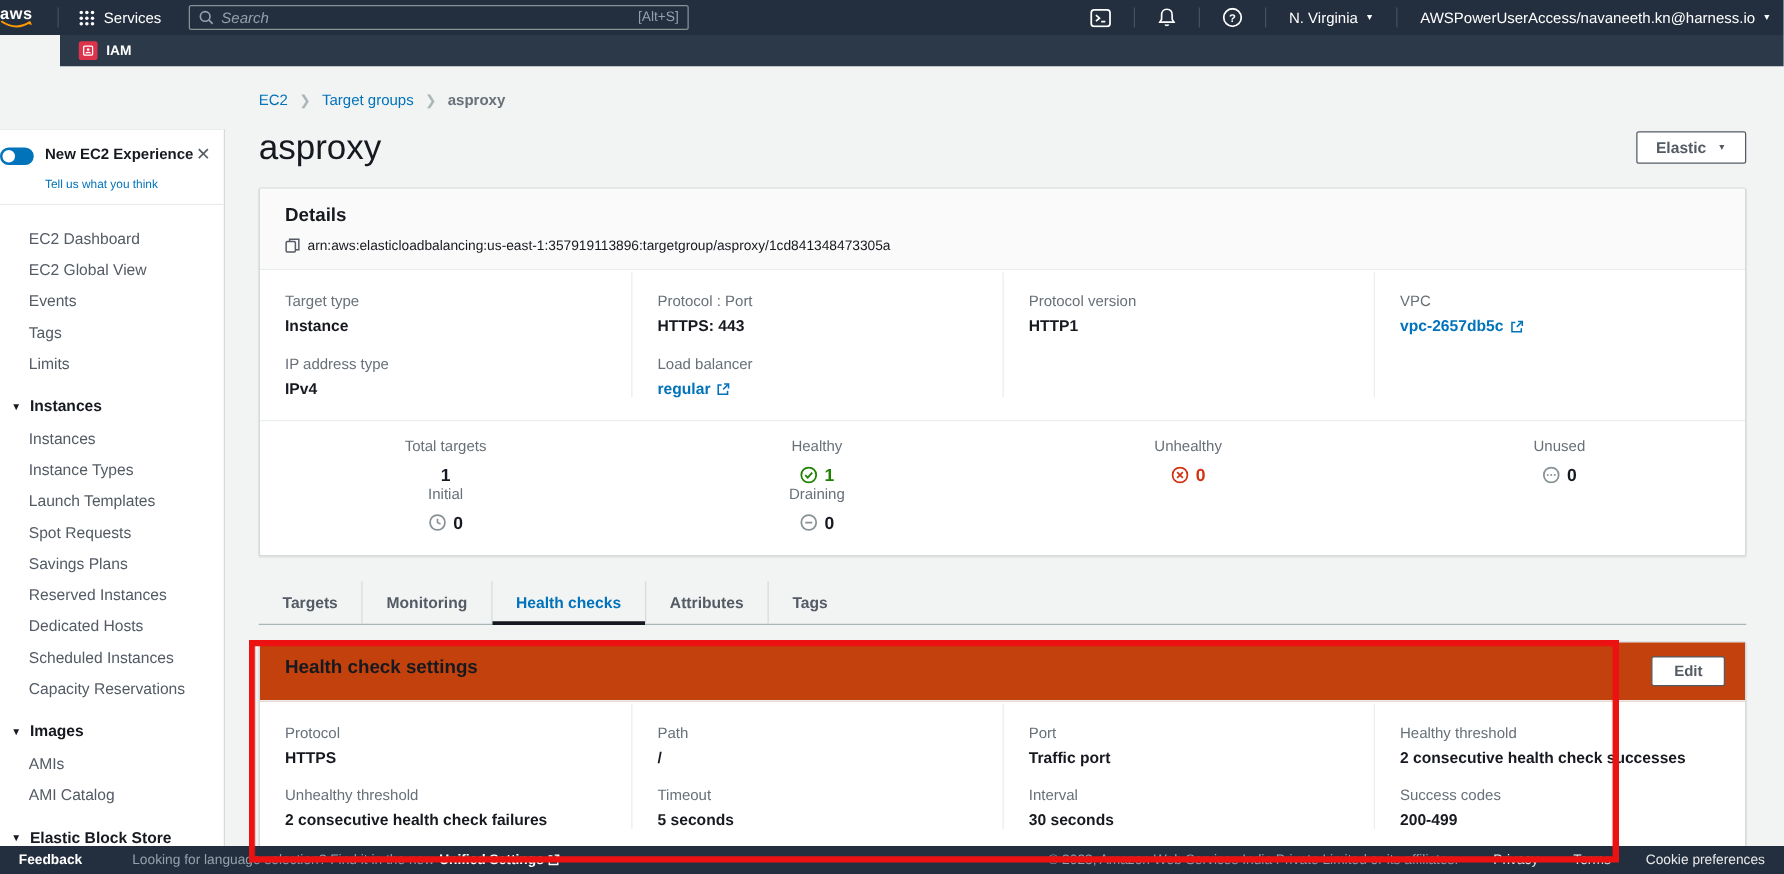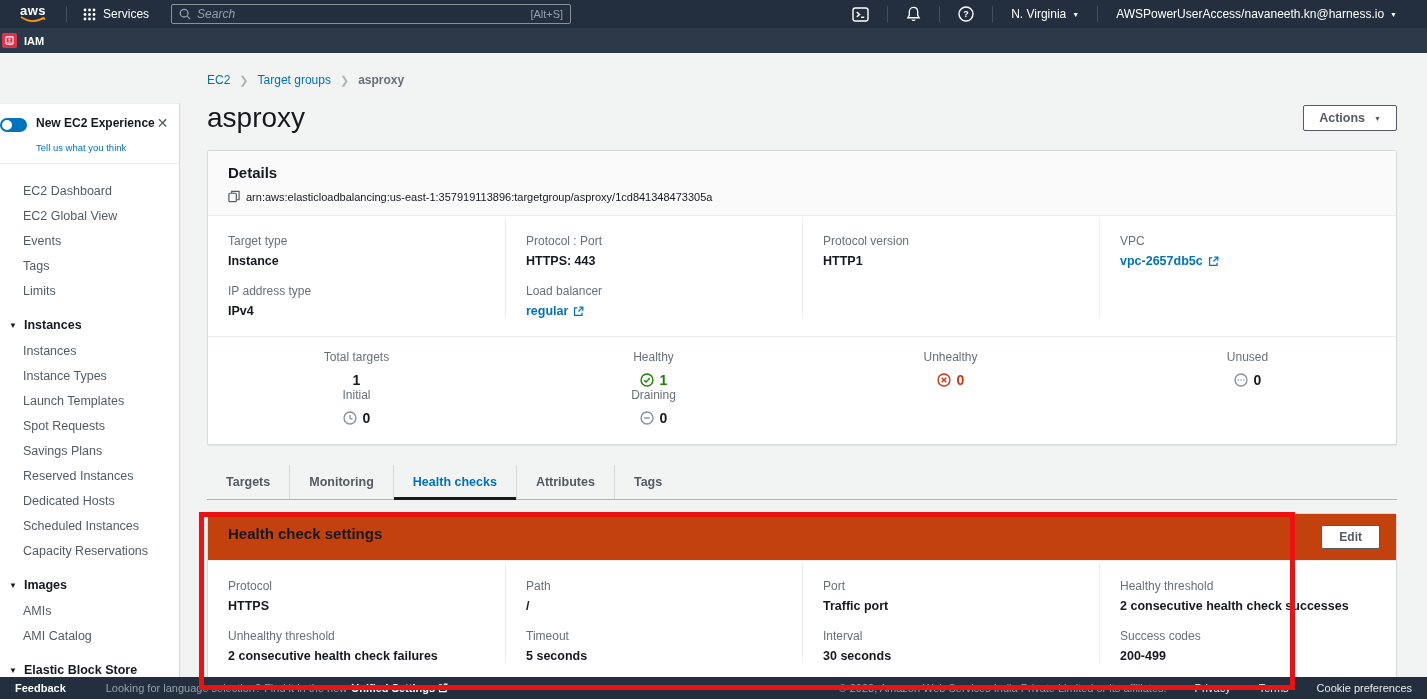--- a/index.html
+++ b/index.html
@@ -1,33 +1,33 @@
 <!DOCTYPE html>
 <html><head>
 <meta charset="utf-8">
 <style>
   * { margin:0; padding:0; box-sizing:border-box; }
   html,body { width:1427px; height:699px; overflow:hidden; font-family:"Liberation Sans", sans-serif; background:#f2f3f3; }
 
   
-  .topnav { height:28px; background:#232f3e; display:flex; align-items:center; padding:0 20px; color:#fff; font-size:12px; }
+  .topnav { height:28px; background:#232f3e; display:flex; align-items:center; padding:0 0; color:#fff; font-size:12px; }
   .aws-logo { display:flex; flex-direction:column; align-items:center; line-height:10px; margin-right:12px; cursor:pointer; }
   .aws-logo .aws-word { font-weight:bold; font-size:13px; letter-spacing:.5px; }
   .nav-sep { width:1px; height:16px; background:#45505f; margin:0 8px; }
   .services-btn { display:flex; align-items:center; gap:7px; padding:0 8px; height:28px; cursor:pointer; }
   .searchbox { width:400px; height:20px; margin-left:14px; border:1px solid #879196; border-radius:2px; background:#232f3e; display:flex; align-items:center; padding:0 7px; gap:6px; color:#95a0ab; }
   .searchbox .ph { font-style:italic; font-size:12px; flex:1; }
   .searchbox .shortcut { font-size:11px; color:#95a0ab; }
   .topnav-right { margin-left:auto; display:flex; align-items:center; }
   .icon-btn { padding:0 10px; display:flex; align-items:center; cursor:pointer; }
   .region, .account { display:flex; align-items:center; gap:6px; padding:0 10px; cursor:pointer; white-space:nowrap; }
   .caret-sm { font-size:7px; color:#fff; }
 
   
-  .favbar { height:25px; background:#2b3948; display:flex; align-items:center; padding:0 2px; gap:7px; }
+  .favbar { height:25px; background:#2b3948; display:flex; align-items:center; padding:0 15px; gap:7px;margin-left:48px; }
   .iam-chip { display:flex; align-items:center; gap:7px; cursor:pointer; }
   .iam-icon { width:15px; height:15px; background:#dd344c; border-radius:2px; display:flex; align-items:center; justify-content:center; }
   .favbar .lbl { color:#fff; font-size:11px; font-weight:bold; }
 
   
   .middle { display:flex; height:624px; }
   .sidebar { width:180px; position:relative; flex:none; }
   .side-white { position:absolute; top:50px; left:0; right:0; bottom:0; background:#fff; border-right:1px solid #d5dbdb; border-top:1px solid #eaeded; overflow:hidden; }
   .toggle-row { padding:12px 12px 10px 0; border-bottom:1px solid #eaeded; display:flex; align-items:flex-start; }
   .toggle-pill { width:27px; height:14px; border-radius:8px; background:#0073bb; position:relative; flex:none; margin-top:2px; cursor:pointer; }
@@ -231,21 +231,21 @@
       <span class="crumb-link">EC2</span>
       <span class="crumb-sep">❯</span>
       <span class="crumb-link">Target groups</span>
       <span class="crumb-sep">❯</span>
       <span class="crumb-current">asproxy</span>
     </div>
 
     <div class="title-row">
       <h1 class="page-title">asproxy</h1>
       <button class="btn actions-btn">
-        <span>Actions</span>
+        <span>Elastic</span>
         <span class="caret-sm">▼</span>
       </button>
     </div>
 
     <div class="card details-card">
       <div class="card-header">
         <div class="card-title">Details</div>
         <div class="arn-row">
           <svg width="12" height="13" viewBox="0 0 13 14">
               <rect x="1" y="3.5" width="8" height="9" rx="1" stroke="#545b64" stroke-width="1.3" fill="none"></rect>

